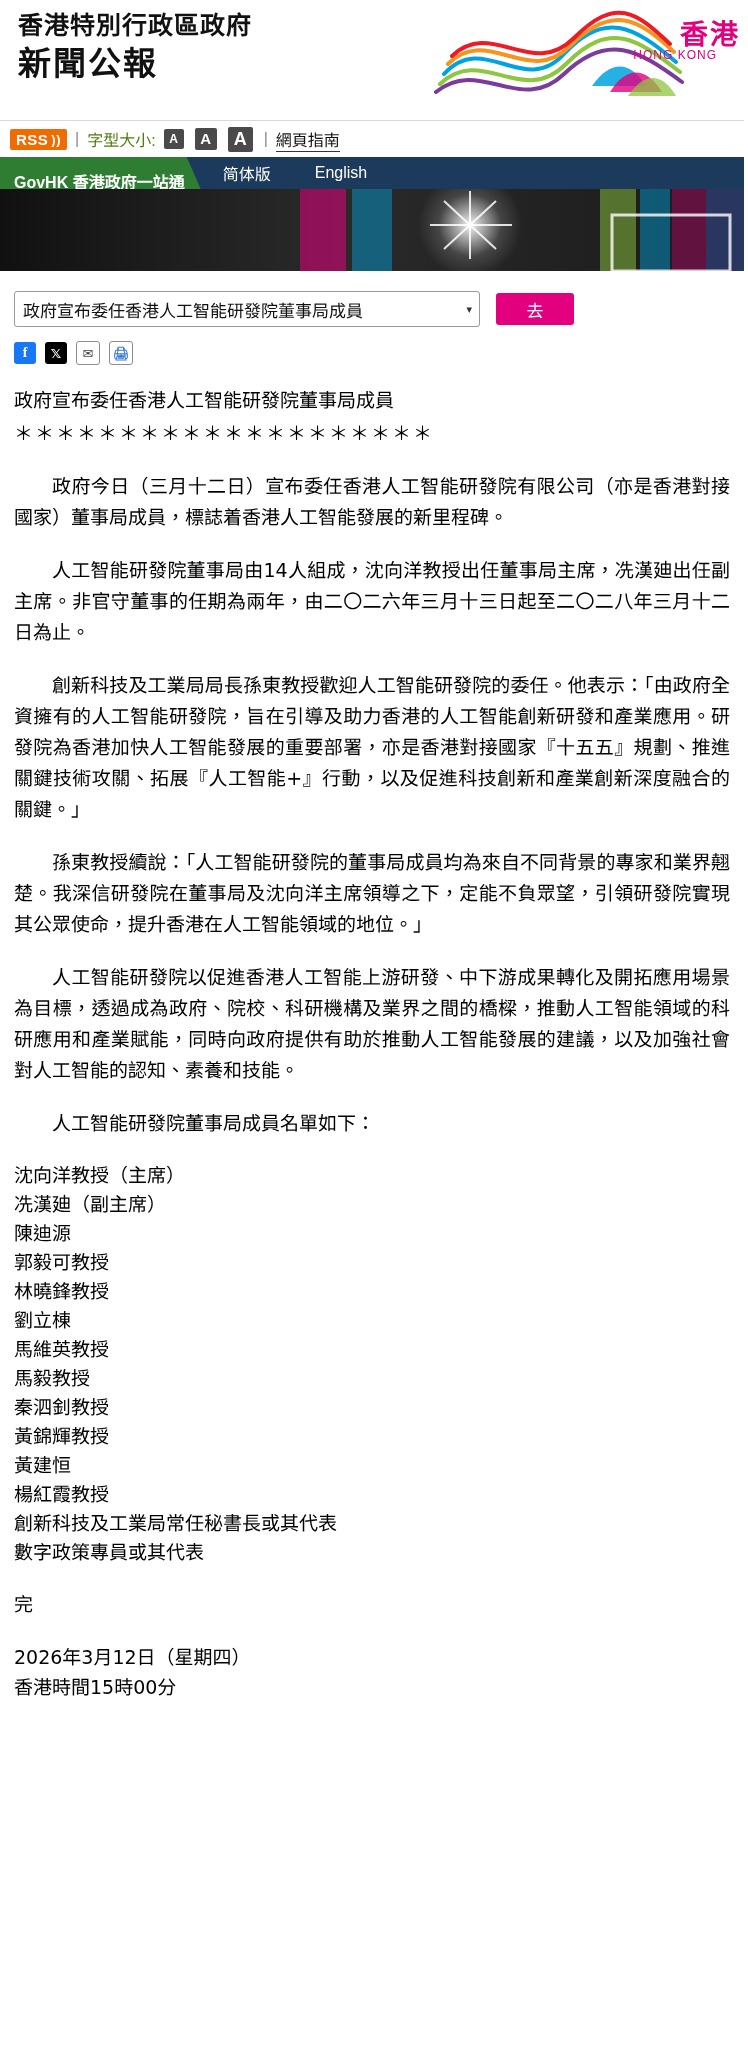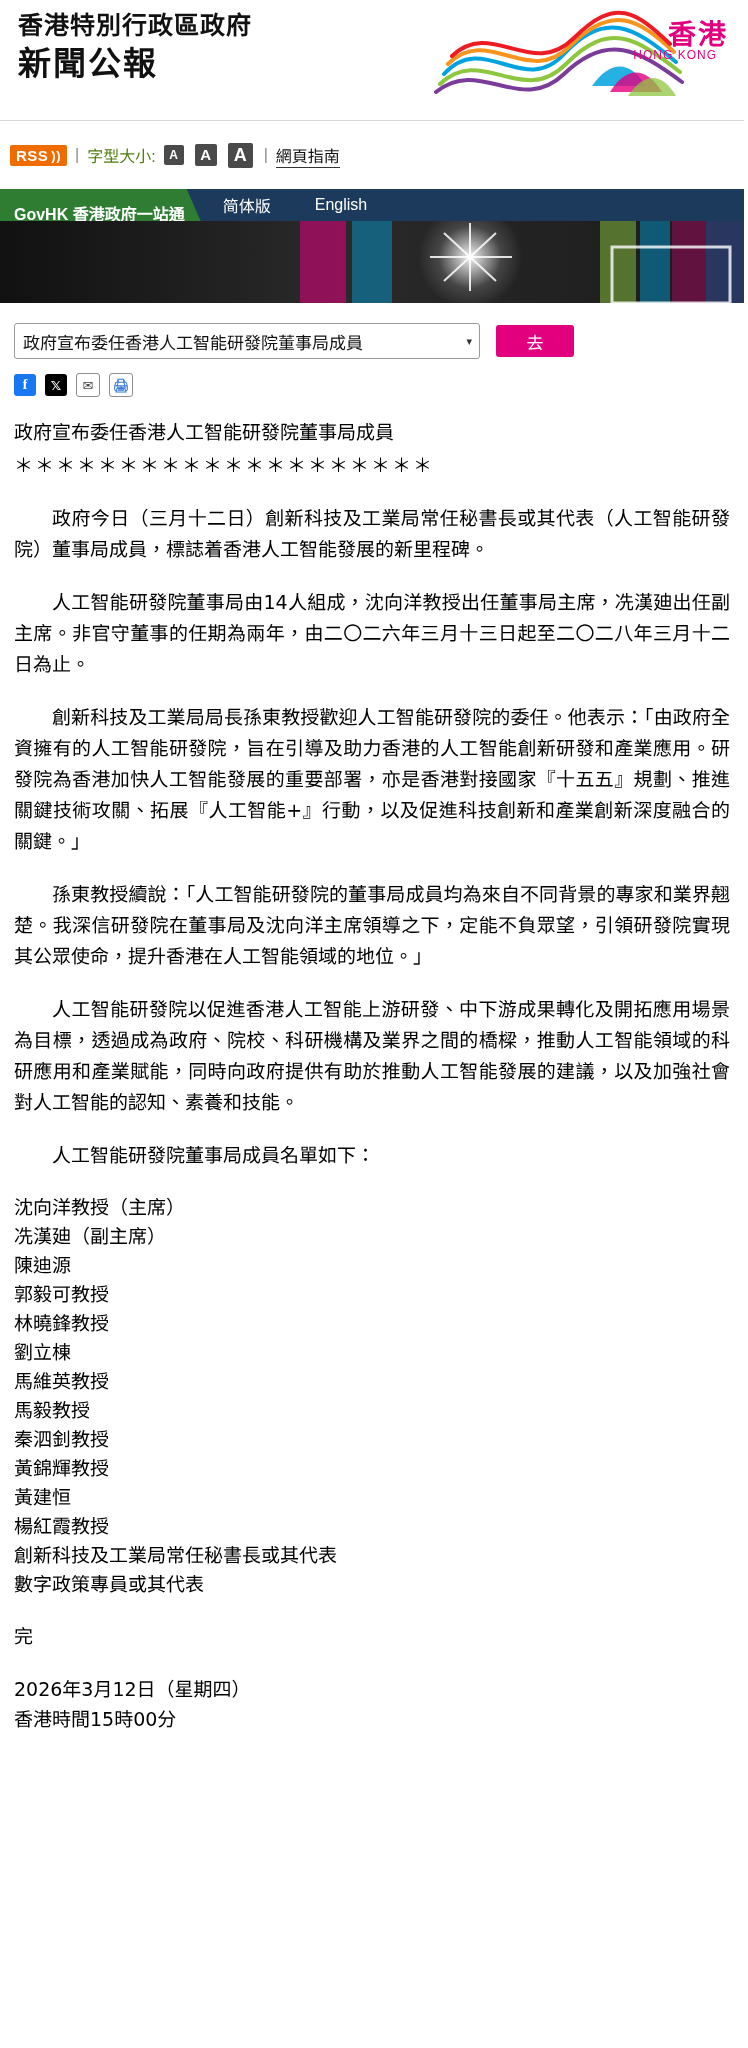--- a/index.html
+++ b/index.html
@@ -53,21 +53,21 @@
     position: absolute;
     right: 0;
     top: 0;
     width: 320px;
     height: 120px;
     z-index: 2;
   }
   .brand-area svg { display: block; }
   .brand-zh {
     position: absolute;
-    right: 16px;
+    right: 4px;
     top: 12px;
     font-size: 28px;
     font-weight: bold;
     color: #e3007f;
     letter-spacing: 2px;
     z-index: 5;
   }
   .brand-en {
     position: absolute;
     right: 27px;
@@ -78,21 +78,21 @@
     z-index: 5;
   }
 
   
   .utilbar {
     height: 36px;
     background: #ffffff;
     border-top: 1px solid #d9d9d9;
     display: flex;
     align-items: center;
-    padding: 16px 10px;
+    padding: 0 10px;
     gap: 8px;
     position: relative;
   }
   .rss {
     display: inline-flex;
     align-items: center;
     background: #ef6c00;
     color: #fff;
     font-size: 15px;
     font-weight: bold;
@@ -370,21 +370,21 @@
       <span class="sicon s-fb">f</span>
       <span class="sicon s-x">𝕏</span>
       <span class="sicon s-mail">✉</span>
       <span class="sicon s-print">🖨</span>
     </div>
 
     <div class="article">
       <p class="headline">政府宣布委任香港人工智能研發院董事局成員</p>
       <div class="stars">＊＊＊＊＊＊＊＊＊＊＊＊＊＊＊＊＊＊＊＊</div>
 
-      <p class="para">政府今日（三月十二日）創新科技及工業局常任秘書長或其代表（人工智能研發院）董事局成員，標誌着香港人工智能發展的新里程碑。</p>
+      <p class="para">政府今日（三月十二日）宣布委任香港人工智能研發院有限公司（亦是香港對接國家）董事局成員，標誌着香港人工智能發展的新里程碑。</p>
       <p class="para">人工智能研發院董事局由14人組成，沈向洋教授出任董事局主席，冼漢廸出任副主席。非官守董事的任期為兩年，由二〇二六年三月十三日起至二〇二八年三月十二日為止。</p>
       <p class="para">創新科技及工業局局長孫東教授歡迎人工智能研發院的委任。他表示：「由政府全資擁有的人工智能研發院，旨在引導及助力香港的人工智能創新研發和產業應用。研發院為香港加快人工智能發展的重要部署，亦是香港對接國家『十五五』規劃、推進關鍵技術攻關、拓展『人工智能+』行動，以及促進科技創新和產業創新深度融合的關鍵。」</p>
       <p class="para">孫東教授續說：「人工智能研發院的董事局成員均為來自不同背景的專家和業界翹楚。我深信研發院在董事局及沈向洋主席領導之下，定能不負眾望，引領研發院實現其公眾使命，提升香港在人工智能領域的地位。」</p>
       <p class="para">人工智能研發院以促進香港人工智能上游研發、中下游成果轉化及開拓應用場景為目標，透過成為政府、院校、科研機構及業界之間的橋樑，推動人工智能領域的科研應用和產業賦能，同時向政府提供有助於推動人工智能發展的建議，以及加強社會對人工智能的認知、素養和技能。</p>
 
       <p class="para">人工智能研發院董事局成員名單如下：</p>
 
       <div class="namelist">
         <div>沈向洋教授（主席）</div>
         <div>冼漢廸（副主席）</div>

